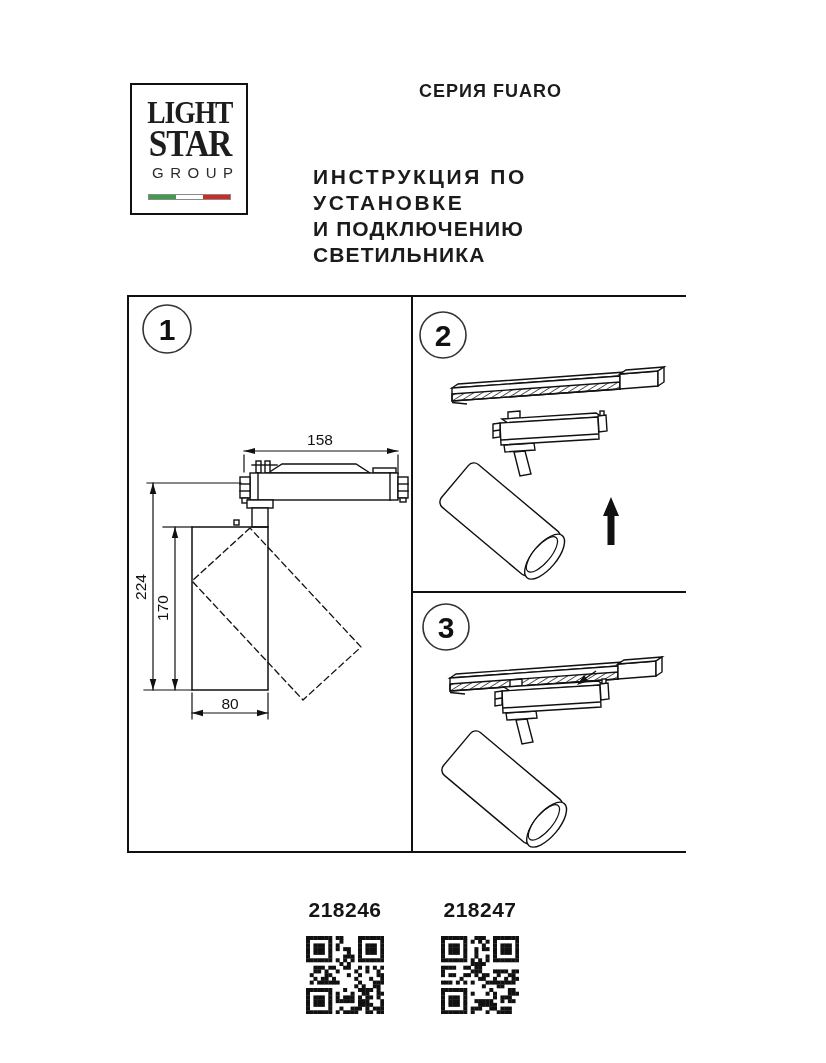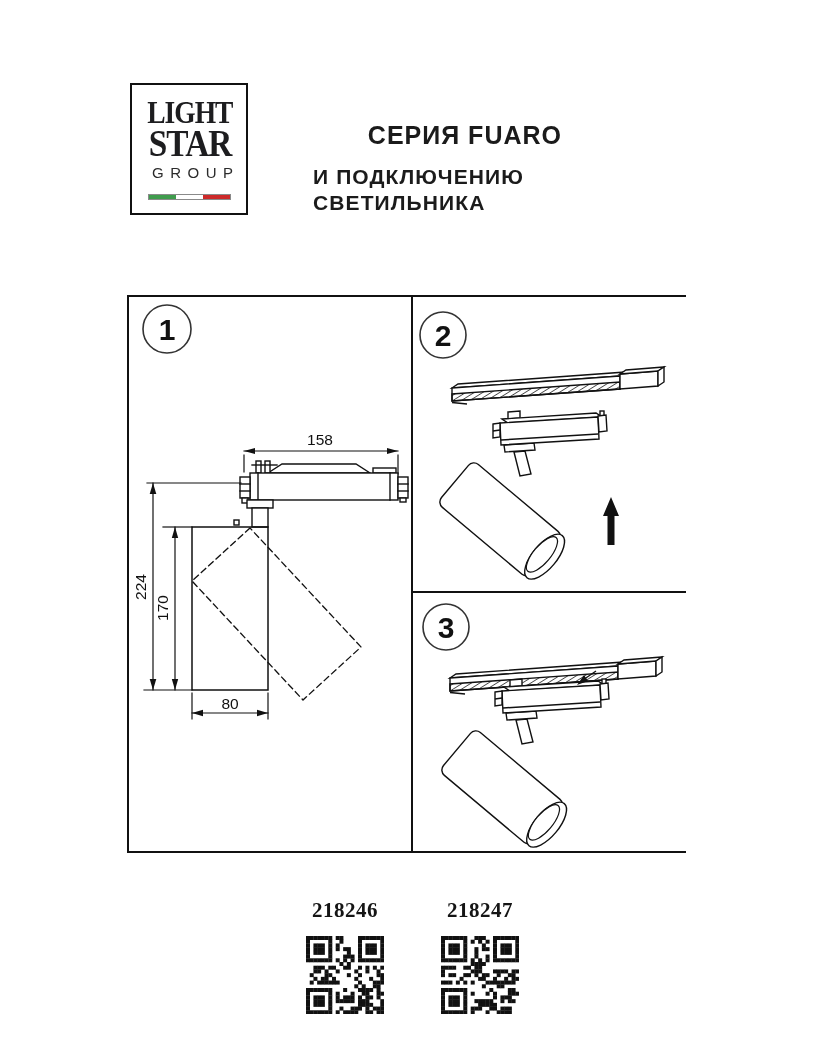--- a/index.html
+++ b/index.html
@@ -13,33 +13,33 @@
               line-height:30px;letter-spacing:-1px;transform:scale(1.02,1.18);color:#1d1d1f;}
   .logo-star{font-family:"Liberation Serif",serif;font-weight:bold;font-size:34px;
              line-height:33px;letter-spacing:-1px;transform:scale(0.98,1.12);color:#1d1d1f;}
   .logo-group{font-size:15px;line-height:19px;letter-spacing:6.5px;color:#2b2b2b;
               margin-top:3px;text-indent:4px;}
   .flag{position:absolute;left:16px;top:109px;width:83px;height:6px;display:flex;
         border:1px solid #8a8a8a;box-sizing:border-box;}
   .flag span{flex:1;height:100%;}
   
   .series-block{position:absolute;top:78px;right:124px;text-align:right;
-                font-weight:bold;font-size:25px;line-height:27.5px;letter-spacing:1px;color:#1b1b1b;margin-top:44px;}
+                font-weight:bold;font-size:18px;line-height:27.5px;letter-spacing:1px;color:#1b1b1b;}
   .instruction-block{position:absolute;left:313px;top:164px;font-weight:bold;
                      font-size:21px;line-height:26px;color:#1b1b1b;}
   .instr1{letter-spacing:2.6px;}
   .instr2{letter-spacing:1.1px;}
   
   svg.diagram{position:absolute;left:0;top:0;}
   svg text{font-family:"Liberation Sans",sans-serif;fill:#111;}
   .dimtxt{font-size:15.5px;}
   .stepnum{font-size:30px;font-weight:bold;}
   
   .qr-label{position:absolute;top:898px;width:78px;text-align:center;
-            font-size:21px;font-weight:bold;letter-spacing:0.5px;color:#151515;font-family:Liberation Serif, serif;}
+            font-size:21px;font-weight:bold;letter-spacing:0.5px;color:#151515;}
   svg.qr{position:absolute;top:936px;}
 </style>
 </head>
 <body>
 
 <div class="page">
 
   <div class="logo-box">
     <div class="logo-inner">
       <div class="logo-light">LIGHT</div>
@@ -50,20 +50,21 @@
       <span style="background:#3f9c4d"></span>
       <span style="background:#ffffff"></span>
       <span style="background:#cd2a2a"></span>
     </div>
   </div>
 
   <div class="series-block">
     <div>СЕРИЯ FUARO</div>
   </div>
   <div class="instruction-block">
+    <div class="instr1">ИНСТРУКЦИЯ ПО УСТАНОВКЕ</div>
     <div class="instr2">И ПОДКЛЮЧЕНИЮ СВЕТИЛЬНИКА</div>
   </div>
 
   <svg class="diagram" width="826" height="1063" viewBox="0 0 826 1063">
     <defs>
       <pattern id="hatch" width="4.5" height="4.5" patternUnits="userSpaceOnUse" patternTransform="rotate(58)">
         <line x1="0" y1="0" x2="0" y2="4.5" stroke="#222" stroke-width="1.5"></line>
       </pattern>
 
       <g id="rail" stroke="#111" stroke-width="1.4" fill="#fff">

